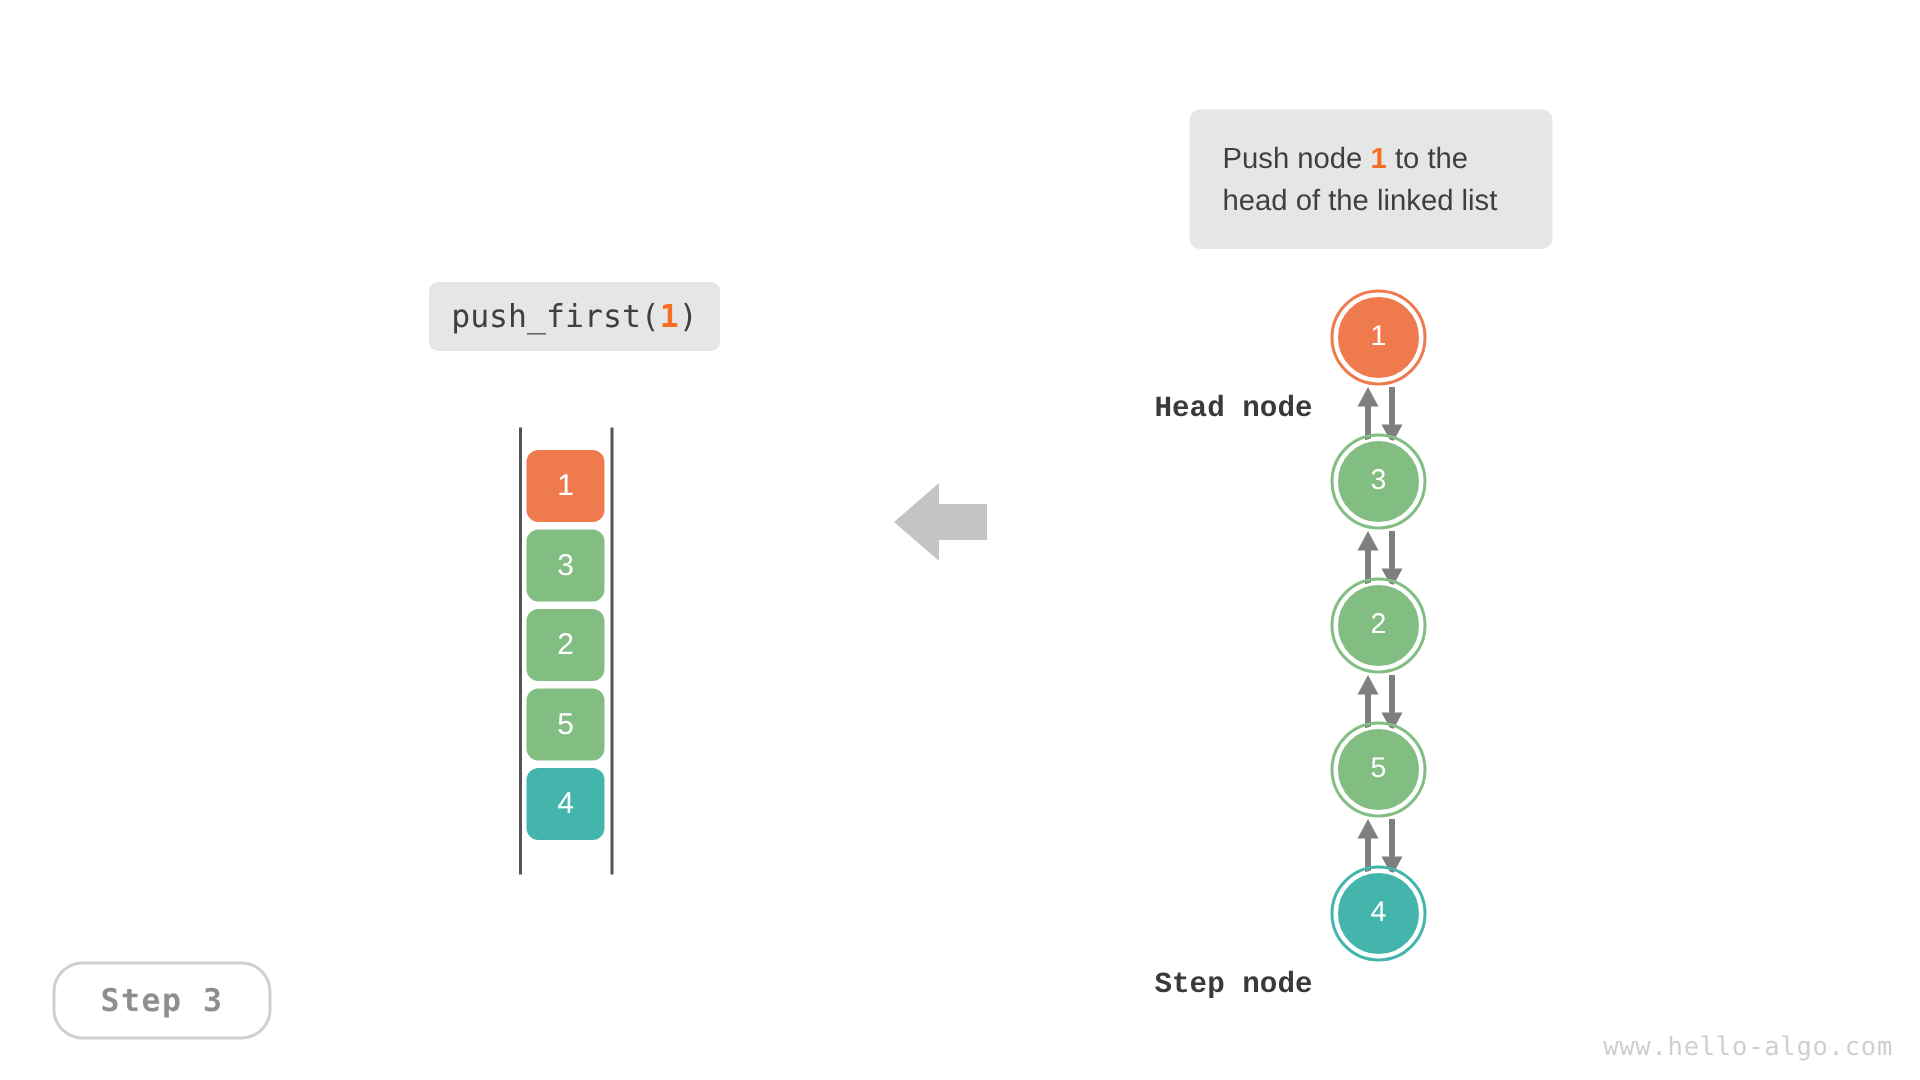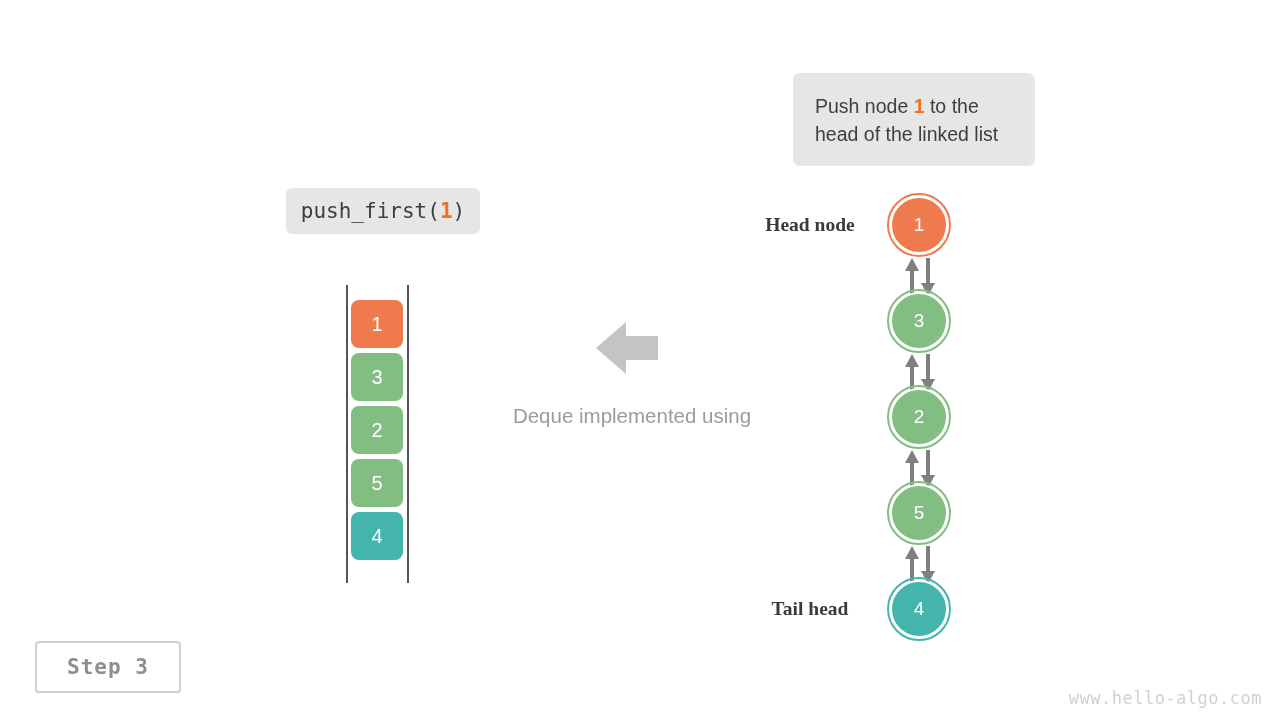--- a/index.html
+++ b/index.html
@@ -121,36 +121,37 @@
     height: 64px;
     border-radius: 50%;
     box-sizing: border-box;
     border: 2px solid currentColor;
   }
   .ll-label {
     position: absolute;
     font-size: 19.5px;
     font-weight: bold;
     color: #3a3a3a;
-    text-align: center;
-    font-family: Liberation Serif, serif;
+    text-align: right;
+    font-family: Liberation Mono, monospace;
     white-space: nowrap;
+    margin-top: 47px;
   }
   .link-svg { position: absolute; left: 30px; width: 60px; height: 40px; }
 
   
   .step-badge {
     position: absolute;
     left: 35px;
     top: 641px;
     width: 146px;
     height: 52px;
     background: #ffffff;
     border: 2px solid #cfcfcf;
-    border-radius: 4px;
+    border-radius: 20px;
     box-sizing: border-box;
     display: flex;
     align-items: center;
     justify-content: center;
     font-family: "DejaVu Sans Mono", "Liberation Mono", monospace;
     font-size: 21px;
     font-weight: bold;
     color: #8e8e8e;
     letter-spacing: 1px;
   }
@@ -193,21 +194,20 @@
     </div>
 </div>
 
 <div class="big-arrow">
   <svg width="62" height="56" viewBox="0 0 62 56" aria-hidden="true">
     <polygon points="0,28 30,2 30,16 62,16 62,40 30,40 30,54" fill="#c4c4c4"></polygon>
   </svg>
 </div>
 
 <div class="caption">
-  <div>Deque implemented using</div>
 </div>
 
 <div class="ll">
   <div id="ll-links">
       <svg class="link-svg" viewBox="0 0 60 38" width="60" height="38" style="top: 67px;">
         <line x1="22" y1="38" x2="22" y2="10" stroke="#7f7f7f" stroke-width="4"></line>
         <polygon points="22,0 15,13 29,13" fill="#7f7f7f"></polygon>
         <line x1="38" y1="0" x2="38" y2="28" stroke="#7f7f7f" stroke-width="4"></line>
         <polygon points="38,38 31,25 45,25" fill="#7f7f7f"></polygon>
       </svg>
@@ -236,18 +236,18 @@
       <div class="node-ring" style="top: 99px; color: rgb(130, 190, 129);"></div>
       <div class="node" style="top: 102px; background: rgb(130, 190, 129);">3</div>
       <div class="node-ring" style="top: 195px; color: rgb(130, 190, 129);"></div>
       <div class="node" style="top: 198px; background: rgb(130, 190, 129);">2</div>
       <div class="node-ring" style="top: 291px; color: rgb(130, 190, 129);"></div>
       <div class="node" style="top: 294px; background: rgb(130, 190, 129);">5</div>
       <div class="node-ring" style="top: 387px; color: rgb(68, 181, 173);"></div>
       <div class="node" style="top: 390px; background: rgb(68, 181, 173);">4</div>
     </div>
   <div class="ll-label" id="head-label" style="top: 24px; left: -115px; width: 130px;">Head node</div>
-  <div class="ll-label" id="tail-label" style="top: 408px; left: -115px; width: 130px;">Tail head</div>
+  <div class="ll-label" id="tail-label" style="top: 408px; left: -115px; width: 130px;">Step node</div>
 </div>
 
 <div class="step-badge">Step 3</div>
 
 <div class="watermark">www.hello-algo.com</div>
 
 </body></html>

